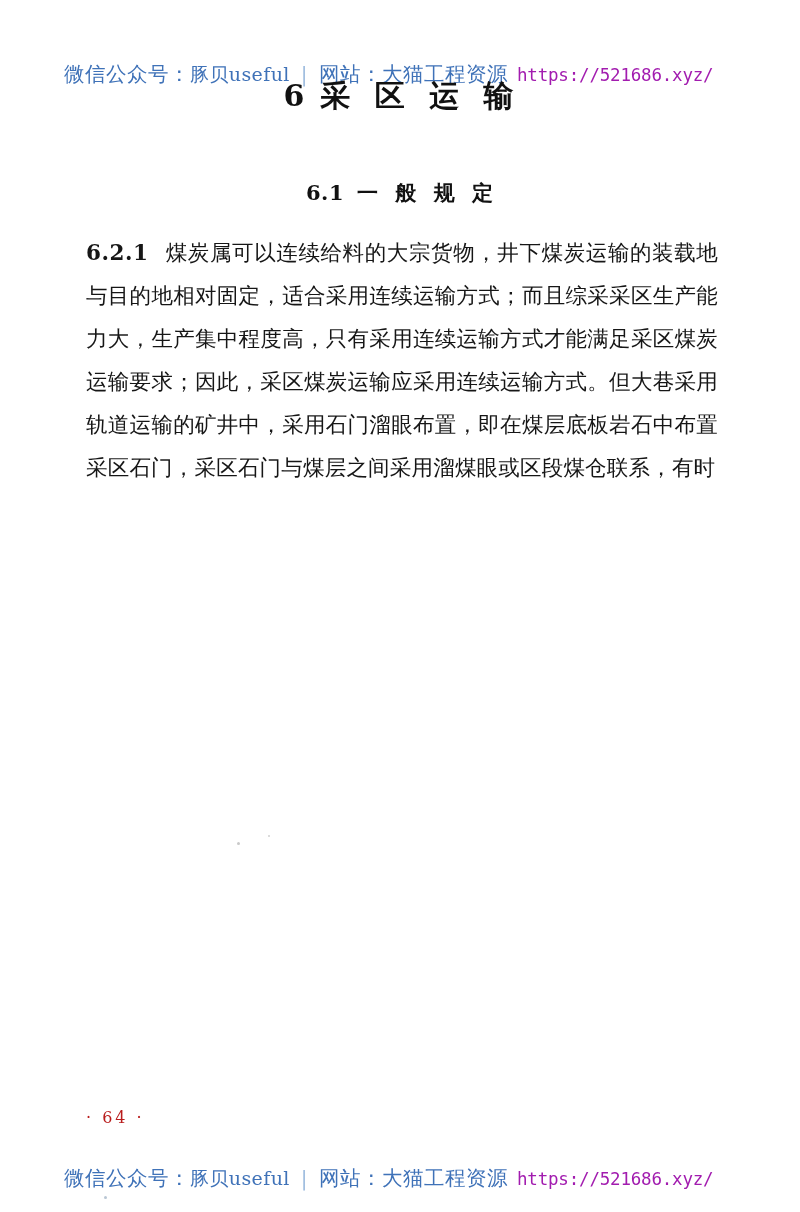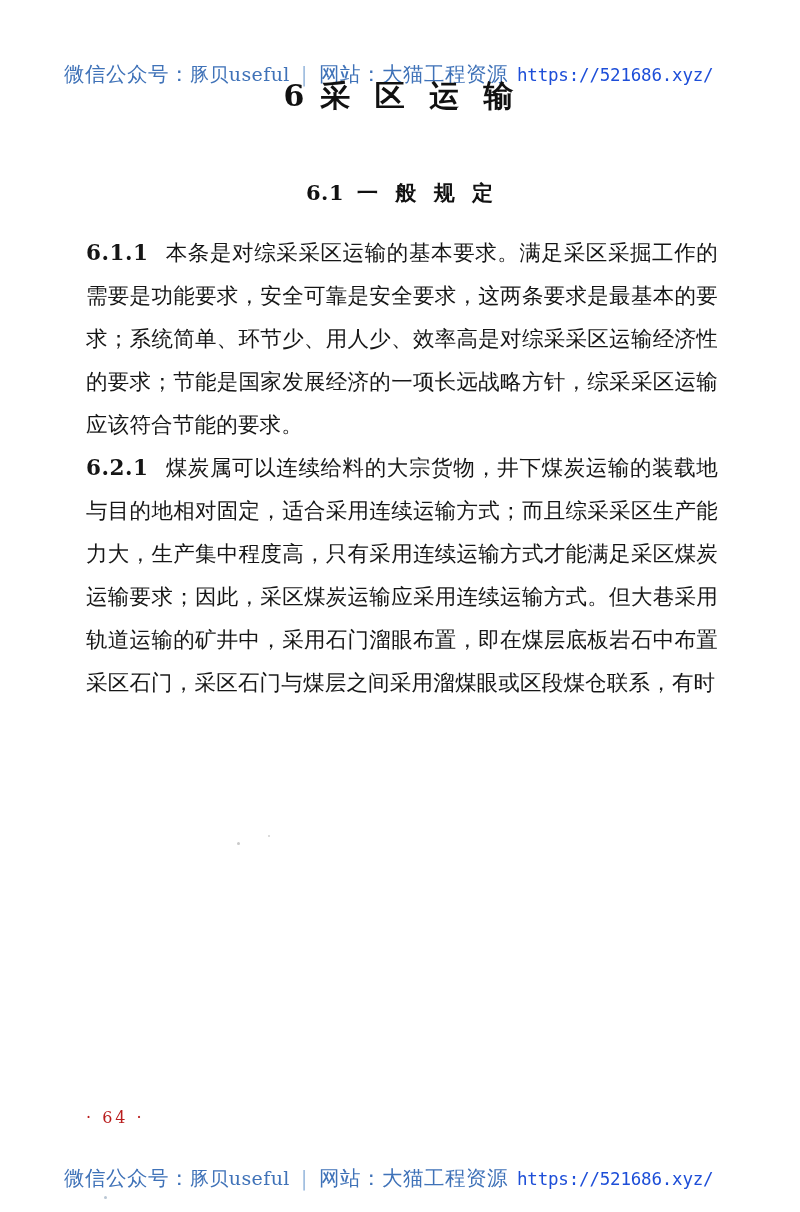--- a/index.html
+++ b/index.html
@@ -59,21 +59,21 @@
     font-size: 19px;
     letter-spacing: 0.4px;
     color: #3f72b8;
     line-height: 1;
     margin-top: 36px;
   }
   .wm-url {
     font-family: "DejaVu Sans Mono", "Liberation Mono", monospace;
     font-size: 17.5px;
     letter-spacing: -0.2px;
-    color: #1d4ed8;
+    color: #a21caf;
     margin-left: 9px;
     line-height: 1;
   }
 
   
   .content {
     position: absolute;
     left: 86px;
     top: 0;
     width: 632px;
@@ -180,21 +180,20 @@
     <span class="wm-cn">大猫工程资源</span>
     <span class="wm-url">https://521686.xyz/</span>
   </div>
 
   <div class="content">
 
     <h1 class="chapter-title"><span class="num">6</span><span>采 区 运 输</span></h1>
 
     <h2 class="section-title section-1"><span class="num">6.1</span><span>一 般 规 定</span></h2>
 
-    <p class="para para-first"><span class="clause-no">6.1.1</span><span>本条是对综采采区运输的基本要求。满足采区采掘工作的需要是功能要求，安全可靠是安全要求，这两条要求是最基本的要求；系统简单、环节少、用人少、效率高是对综采采区运输经济性的要求；节能是国家发展经济的一项长远战略方针，综采采区运输应该符合节能的要求。</span></p>
 
 
 
 
     <p class="para para-first"><span class="clause-no">6.2.1</span><span>煤炭属可以连续给料的大宗货物，井下煤炭运输的装载地与目的地相对固定，适合采用连续运输方式；而且综采采区生产能力大，生产集中程度高，只有采用连续运输方式才能满足采区煤炭运输要求；因此，采区煤炭运输应采用连续运输方式。但大巷采用轨道运输的矿井中，采用石门溜眼布置，即在煤层底板岩石中布置采区石门，采区石门与煤层之间采用溜煤眼或区段煤仓联系，有时</span></p>
 
   </div>
 
   <div class="page-number">· 64 ·</div>
 

